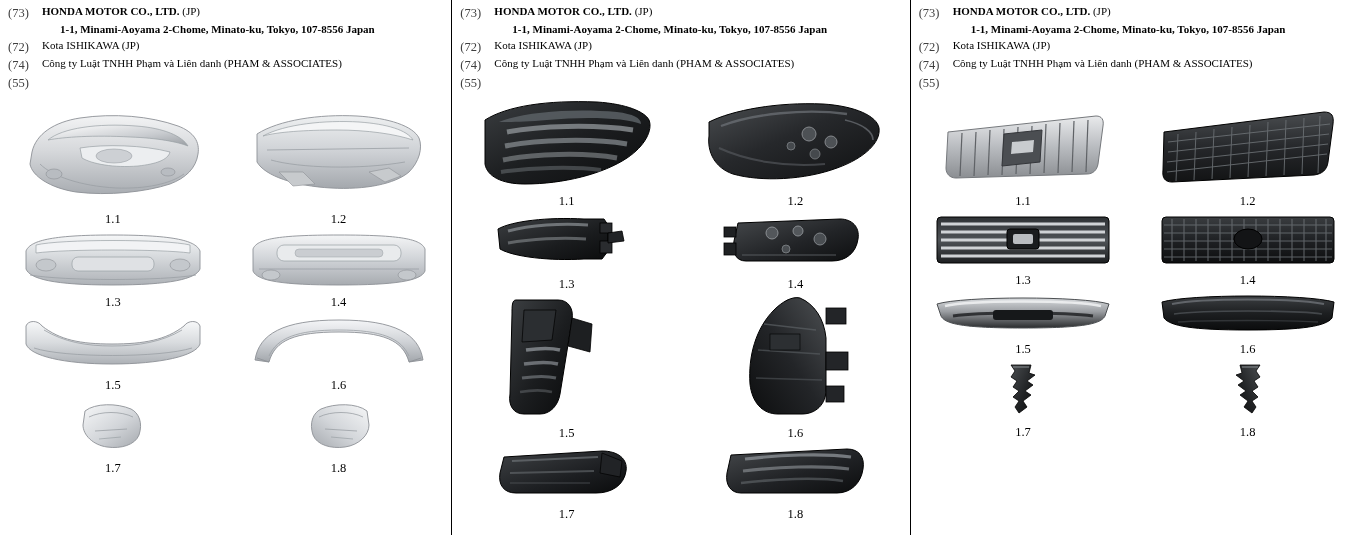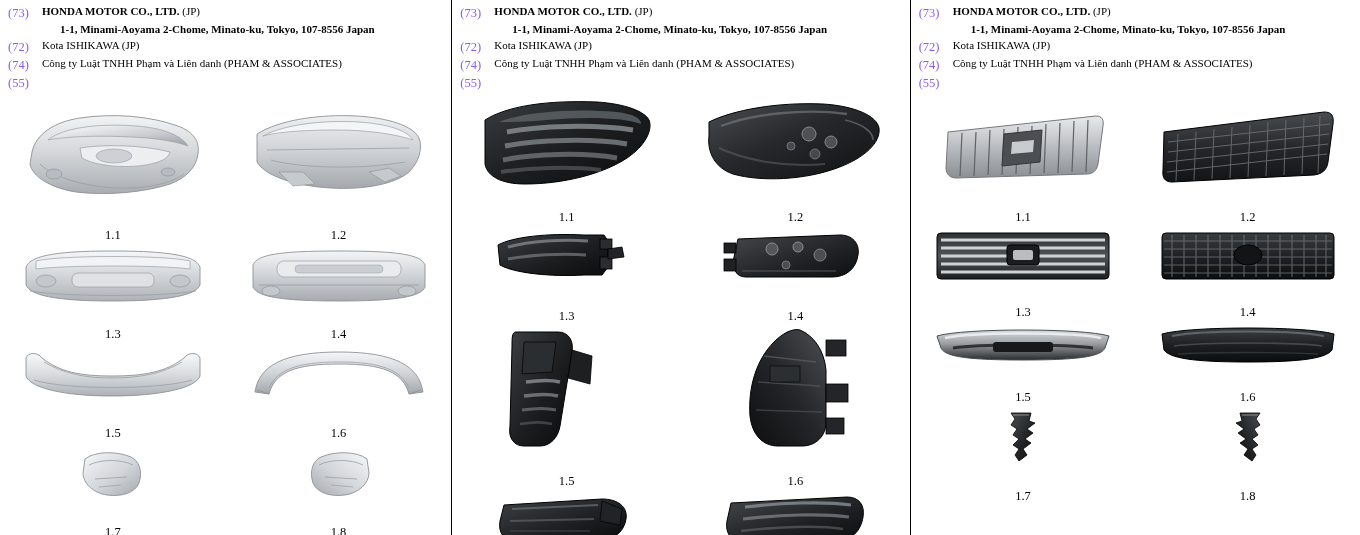--- a/index.html
+++ b/index.html
@@ -41,21 +41,21 @@
     line-height: 1.45;
   }
   .bib-row {
     display: flex;
     align-items: flex-start;
   }
   .bib-code {
     width: 34px;
     flex: 0 0 34px;
     font-size: 12.5px;
-    color: #8b5cf6;
+    color: #404040;
   }
   .bib-text {
     flex: 1;
     font-size: 11px;
   }
   .bib-text.indent1 { padding-left: 18px; font-weight: bold; }
   .bib-text .bold {
     font-weight: bold;
   }
   
@@ -66,21 +66,20 @@
   .fig-row {
     display: flex;
     width: 100%;
   }
   .fig-cell {
     flex: 1 1 50%;
     display: flex;
     flex-direction: column;
     align-items: center;
     justify-content: flex-end;
-    gap: 16px;
   }
   .fig-art {
     display: flex;
     align-items: center;
     justify-content: center;
     width: 100%;
   }
   .fig-label {
     font-size: 12.5px;
     text-align: center;

